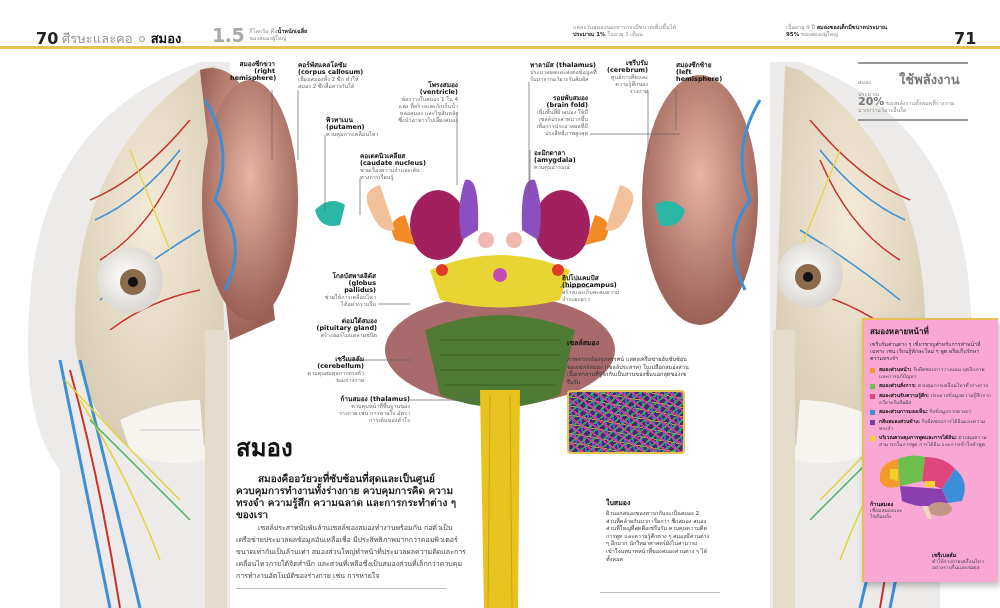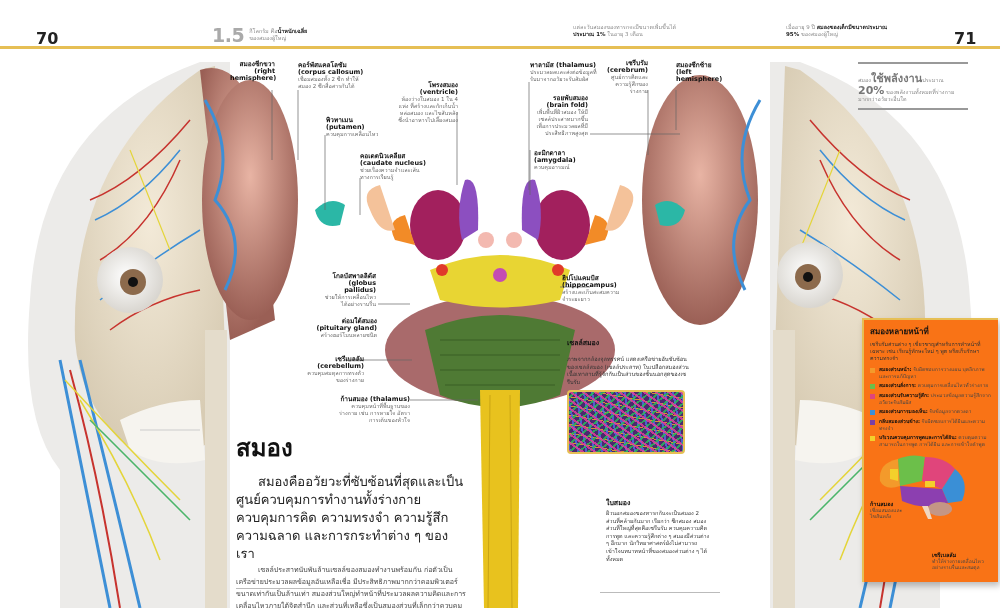--- a/index.html
+++ b/index.html
@@ -23,21 +23,21 @@
 
   
   .lbl { position: absolute; font-size: 6px; line-height: 7px; color: #444; }
   .lbl .t { font-weight: bold; color: #111; font-size: 6.5px; display: block; }
   .lbl .d { display: block; color: #666; font-size: 5.5px; }
   .lbl.r { text-align: right; }
 
   
   .main-text { position: absolute; left: 236px; top: 428px; width: 230px; }
   .main-text h1 { font-size: 24px; font-weight: bold; color: #111; margin-bottom: 6px; font-family: "DejaVu Sans", sans-serif; }
-  .main-text .lead { font-size: 13px; font-weight: normal; line-height: 18px; color: #222; text-indent: 22px; }
+  .main-text .lead { font-size: 10px; font-weight: bold; line-height: 12px; color: #222; text-indent: 22px; }
   .main-text .body { font-size: 7px; line-height: 12px; color: #444; text-indent: 22px; margin-top: 1px; }
   .main-rule { position: absolute; left: 236px; top: 588px; width: 210px; height: 1px; background: #bbb; }
 
   
   .cell-box { position: absolute; left: 567px; top: 337px; width: 125px; }
   .cell-box .t { font-size: 7px; font-weight: bold; color: #111; display: block; margin-bottom: 8px; }
   .cell-box .d { font-size: 5.6px; line-height: 7.6px; color: #333; }
   .micro { margin-top: 4px; width: 118px; height: 64px; border: 2px solid #e6bf55; border-radius: 4px;
     background:
       repeating-linear-gradient(35deg, rgba(230,60,160,.8) 0 2px, transparent 2px 7px),
@@ -49,43 +49,46 @@
   
   .lobes { position: absolute; left: 606px; top: 497px; width: 104px; }
   .lobes .t { font-size: 7px; font-weight: bold; color: #111; display: block; margin-bottom: 2px; }
   .lobes .d { font-size: 5.5px; line-height: 7.6px; color: #333; }
   .lobes-rule { position: absolute; left: 600px; top: 592px; width: 120px; height: 1px; background: #bbb; }
 
   
   .energy { position: absolute; left: 858px; top: 62px; width: 110px; }
   .energy .rule { height: 2px; background: #999; }
   .energy .line1 { margin-top: 5px; font-size: 5.5px; color: #888; }
-  .energy .line1 b { font-size: 11px; color: #777; }
+  .energy .line1 b { font-size: 13px; color: #777; margin-left: 28px; }
   .energy .line2 { font-size: 5.5px; color: #888; line-height: 7px; }
   .energy .line2 b { font-size: 11px; color: #777; }
   .energy .rule2 { height: 2px; background: #999; margin-top: 5px; }
 
   
-  .func-box { position: absolute; left: 862px; top: 318px; width: 136px; height: 264px; background: #f97316;
+  .func-box { position: absolute; left: 862px; top: 318px; width: 136px; height: 264px; background: #f9a8d4;
     border: 2px solid #e6bf55; border-right: none; border-bottom: none; padding: 5px 6px; box-shadow: 2px 4px 6px rgba(0,0,0,.25); }
   .func-box .t { font-size: 8px; font-weight: bold; color: #111; display: block; }
   .func-box .intro { font-size: 5.3px; line-height: 7px; color: #333; margin: 3px 0 4px; }
   .func-item { display: flex; align-items: flex-start; margin-bottom: 3px; }
   .func-item .sw { width: 5px; height: 5px; margin-right: 4px; margin-top: 2px; flex: none; }
   .func-item .tx { font-size: 5px; line-height: 6.5px; color: #444; }
   .func-item .tx b { color: #111; }
   .mini-brain { position: relative; width: 110px; height: 70px; margin-top: 4px; }
   .mini-lbl { position: absolute; font-size: 5px; line-height: 6px; color: #444; }
   .mini-lbl b { color: #111; font-size: 5.5px; display: block; }
 </style>
 </head>
 <body>
 
 <div class="header">
   <span class="pnum" style="left:36px">70</span>
+  <span class="crumb">
+    <span>ศีรษะและคอ</span><span class="dot"></span><b>สมอง</b>
+  </span>
   <div class="fact" style="left:212px">
     <span class="big">1.5</span>
     <span class="txt"><span>กิโลกรัม คือ</span><b>น้ำหนักเฉลี่ย</b><br><span>ของสมองผู้ใหญ่</span></span>
   </div>
   <div class="fact" style="left:573px">
     <span class="txt" style="width:110px"><span>แต่ละวันสมองของทารกจะมีขนาดเพิ่มขึ้นได้</span><br><b>ประมาณ 1%</b> <span>ในอายุ 3 เดือน</span></span>
   </div>
   <div class="fact" style="left:786px">
     <span class="txt" style="width:110px"><span>เมื่ออายุ 9 ปี</span> <b>สมองของเด็กมีขนาดประมาณ 95%</b> <span>ของสมองผู้ใหญ่</span></span>
   </div>

